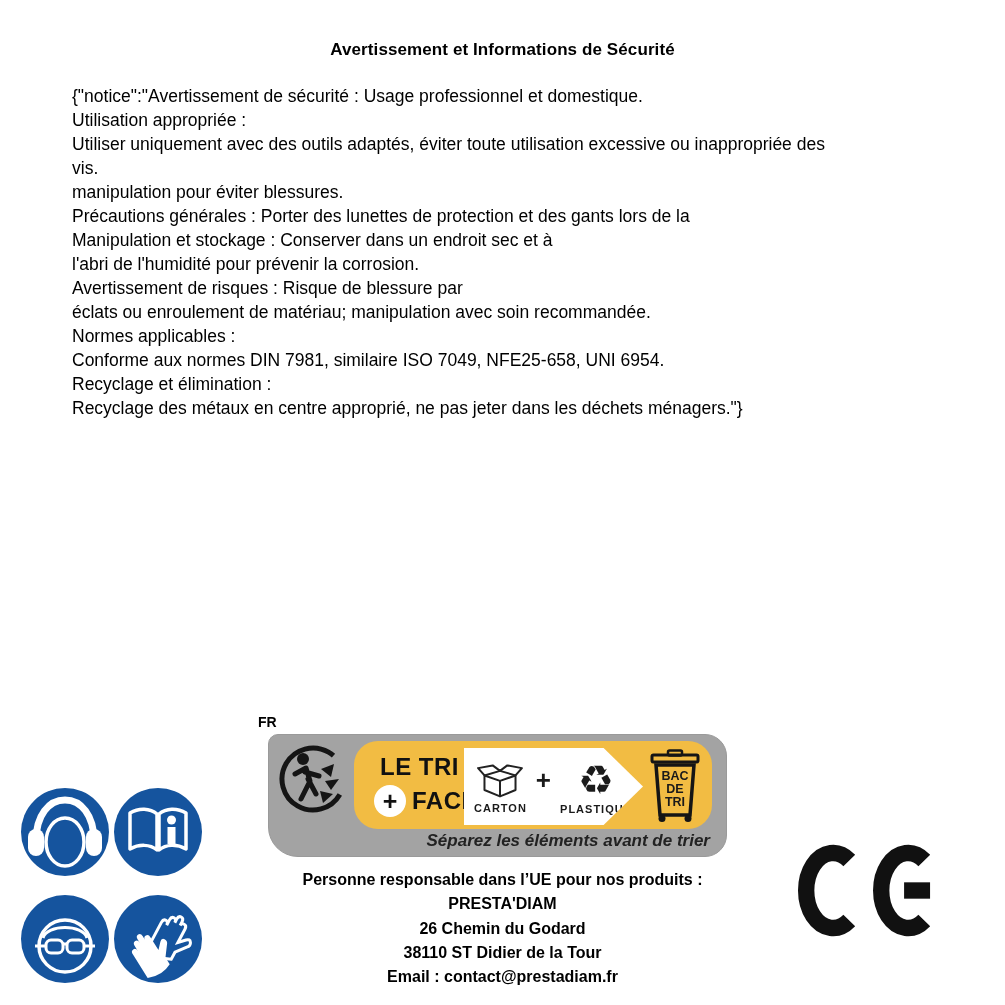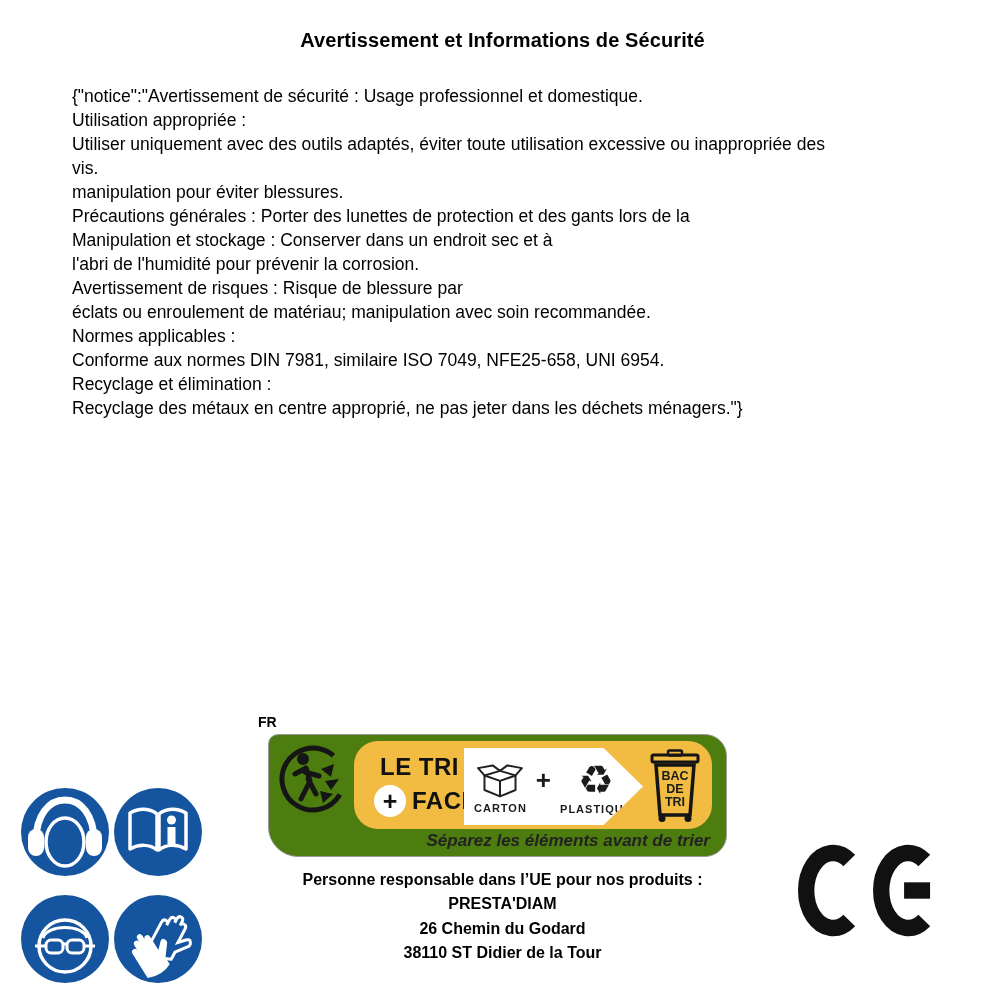--- a/index.html
+++ b/index.html
@@ -2,33 +2,33 @@
 <html><head>
 <meta charset="utf-8">
 <style>
   html,body{margin:0;padding:0;background:#fff;}
   .canvas{
     position:relative;width:1005px;height:1005px;background:#ffffff;overflow:hidden;
     font-family:"Liberation Sans", sans-serif;color:#000;
   }
   
   .page-title{
-    position:absolute;top:29px;left:0;right:0;text-align:center;
-    font-size:20px;font-weight:bold;letter-spacing:.1px;
+    position:absolute;top:40px;left:0;right:0;text-align:center;
+    font-size:17px;font-weight:bold;letter-spacing:.1px;
   }
   
   .notice{position:absolute;left:72px;top:84px;font-size:17.5px;line-height:24px;}
   .notice .nline{white-space:pre;}
   
   .micon{position:absolute;width:90px;height:90px;}
   .micon svg{display:block;width:100%;height:100%;}
   
   .fr-tag{position:absolute;left:258px;top:714px;font-size:14px;font-weight:800;}
   .tri-label{
-    position:absolute;left:268px;top:734px;width:459px;height:123px;background:#4d7c0f;
+    position:absolute;left:268px;top:734px;width:459px;height:123px;background:#a3a3a3;
     border:1.5px solid #9a9a9a;border-radius:10px 22px 22px 30px;box-sizing:border-box;
   }
   .triman{position:absolute;left:8px;top:8px;width:72px;height:72px;}
   .band{
     position:absolute;left:85px;top:6px;width:358px;height:88px;
     background:#F2BC43;border-radius:24px;
   }
   .letri{position:absolute;left:26px;top:12px;font-size:24px;font-weight:800;letter-spacing:.5px;color:#111;}
   .plus-circle{
     position:absolute;left:20px;top:44px;width:32px;height:32px;border-radius:50%;
@@ -173,20 +173,21 @@
     </div>
 
     <div class="tagline">Séparez les éléments avant de trier</div>
   </div>
 
   <div class="address">
     <div>Personne responsable dans l’UE pour nos produits :</div>
     <div>PRESTA'DIAM</div>
     <div>26 Chemin du Godard</div>
     <div>38110 ST Didier de la Tour</div>
+    <div>Email : contact@prestadiam.fr</div>
   </div>
 
   <svg class="ce" viewBox="0 0 150 105">
     <path d="M55,21.3 A28,39 0 1 0 55,83.7" fill="none" stroke="#111" stroke-width="17"></path>
     <path d="M133,21.3 A28,39 0 1 0 133,83.7" fill="none" stroke="#111" stroke-width="17"></path>
     <rect x="112" y="44" width="27" height="17" fill="#111"></rect>
   </svg>
 
 </div>
 

